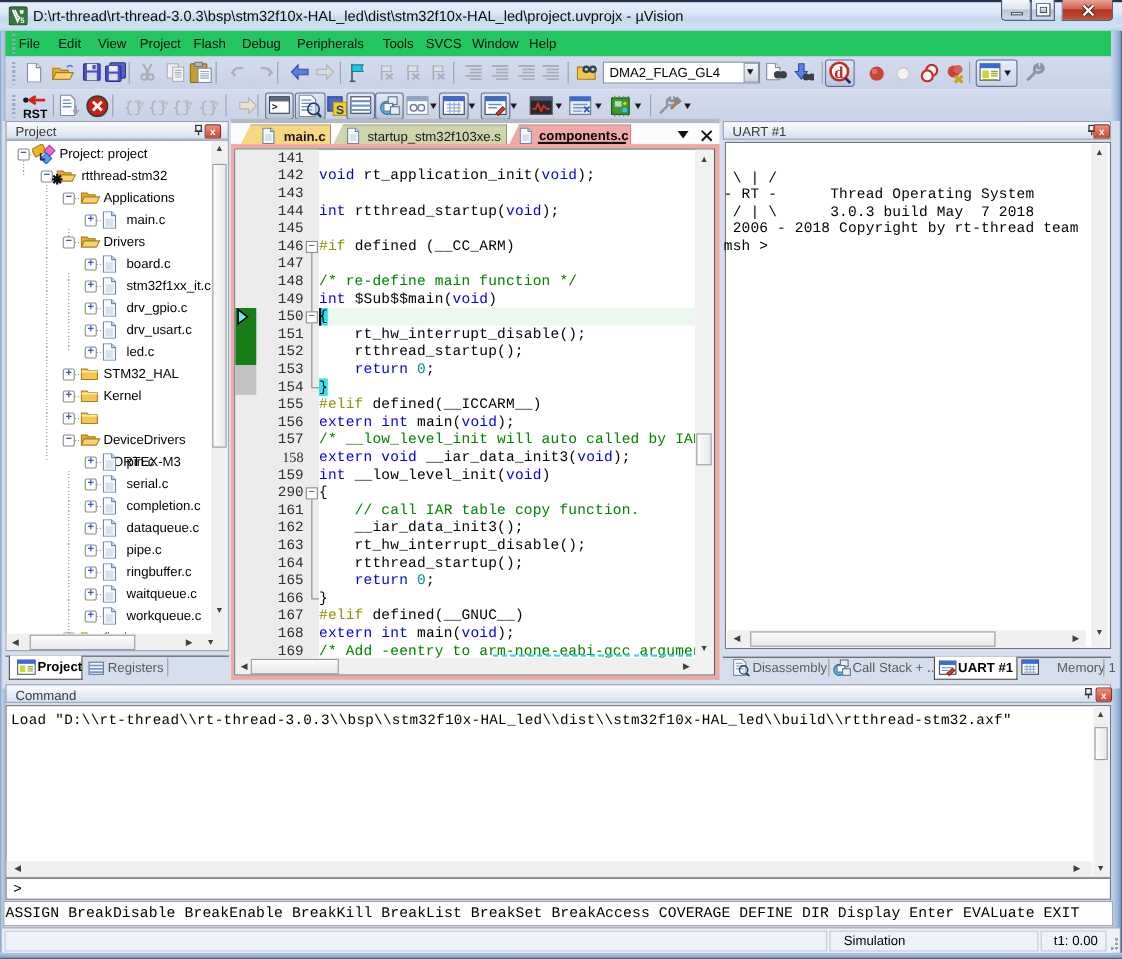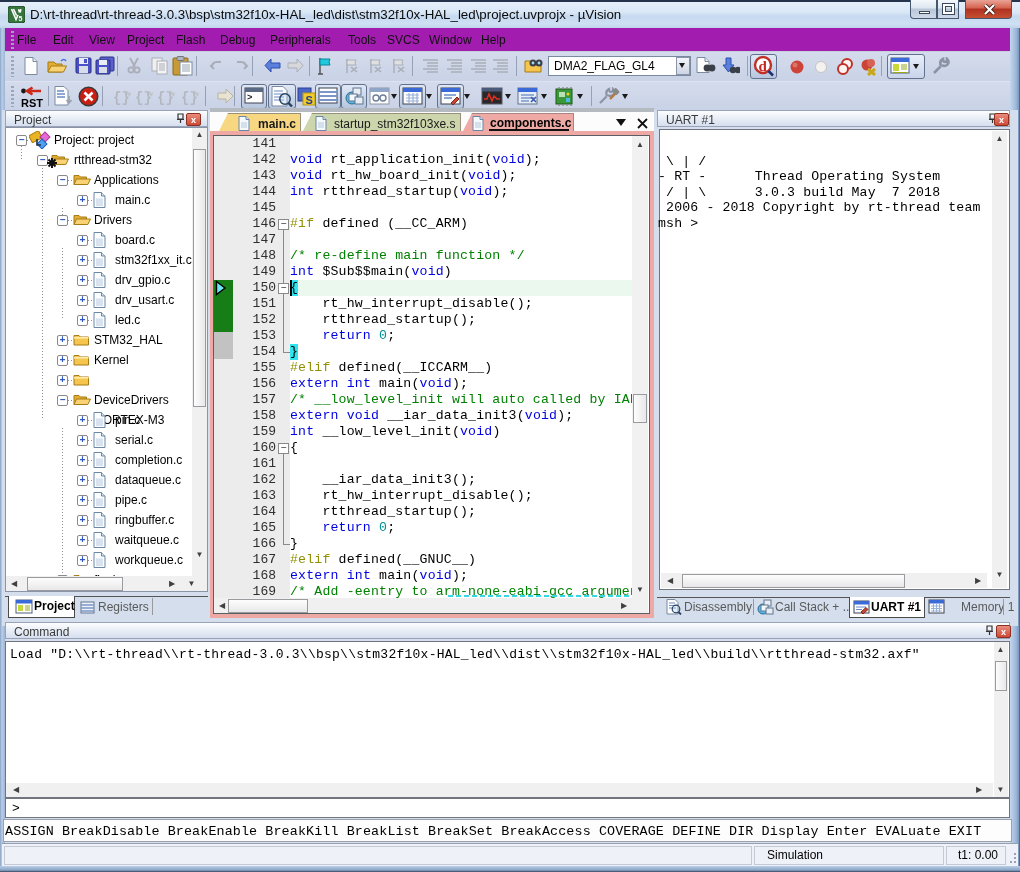--- a/index.html
+++ b/index.html
@@ -6,21 +6,21 @@
 body{position:relative;font-family:"Liberation Sans",sans-serif;background:#d4deec;}
 .ab{position:absolute;}
 
 #titlebar{left:0;top:0;width:1020px;height:28px;background:linear-gradient(180deg,#e6effa 0%,#d9e7f6 40%,#c6d9ef 55%,#cfe0f3 85%,#c0d4ec 100%);border-top:2px solid #24344c;}
 #titletxt{left:30px;top:7px;font-size:13.3px;color:#0a0a0a;}
 .capbtn{top:0;height:19px;border:1px solid #46586f;border-top:none;background:linear-gradient(180deg,#f4f8fc 0%,#dde6f0 45%,#b9c6d6 50%,#cfdae8 100%);}
 #btnmin{left:910px;width:27px;border-radius:0 0 0 4px;}
 #btnmax{left:937px;width:22px;}
 #btncls{left:965px;width:47px;border-radius:0 0 4px 0;background:linear-gradient(180deg,#e9a397 0%,#d4624d 45%,#b03121 50%,#c64e30 100%);}
 
-#menubar{left:2px;top:28px;width:1016px;height:24px;background:#a21caf;border-bottom:1px solid #c8cfdd;}
+#menubar{left:2px;top:28px;width:1016px;height:24px;background:#22c55e;border-bottom:1px solid #c8cfdd;}
 .mi{position:absolute;top:5px;font-size:12px;color:#101010;}
 
 .tbar{left:2px;width:1016px;height:29px;background:linear-gradient(180deg,#d4dbec,#c9d2e6);}
 #tb1{top:52px;}
 #tb2{top:81px;border-top:1px solid #dde3f0;}
 .grip{position:absolute;left:9px;top:4px;width:3px;height:21px;background:repeating-linear-gradient(180deg,#9aa6bf 0 2px,transparent 2px 4px);}
 .tsep{position:absolute;top:4px;width:1px;height:20px;background:#96a0b6;}
 .pressed{position:absolute;border:1px solid #63718c;border-radius:3px;background:linear-gradient(180deg,#dfe8f6,#b7c6de);}
 
 .wb{background:linear-gradient(90deg,#8aa3c4,#b9cfe9 40%,#9db5d4);}
@@ -645,21 +645,20 @@
 
   <div class="ab" style="left:80px;top:172px;width:342px;height:16px;background:#eaf8ee;"></div>
   <div class="ab mono" style="left:80px;top:172px;width:8px;height:16px;background:#2ee4ee;"></div>
   <div class="ab mono" style="left:80px;top:236px;width:8px;height:16px;background:#2ee4ee;"></div>
   <div class="ab" style="left:80px;top:172px;width:1.5px;height:16px;background:#000;"></div>
   <div id="code" class="ab" style="left:0;top:0;width:422px;height:490px;overflow:hidden;font-family:'Liberation Mono',monospace;">
 <div class="ln" style="top:28px;">141</div>
 <div class="ln" style="top:44px;">142</div>
 <div class="cl" style="top:44px;left:80px;"><i>void</i> rt_application_init(<i>void</i>);</div>
 <div class="ln" style="top:60px;">143</div>
-<div class="cl" style="top:60px;left:80px;"><i>void</i> rt_hw_board_init(<i>void</i>);</div>
 <div class="ln" style="top:76px;">144</div>
 <div class="cl" style="top:76px;left:80px;"><i>int</i> rtthread_startup(<i>void</i>);</div>
 <div class="ln" style="top:92px;">145</div>
 <div class="ln" style="top:108px;">146</div>
 <div class="cl" style="top:108px;left:80px;"><u>#if</u> defined (__CC_ARM)</div>
 <div class="ln" style="top:124px;">147</div>
 <div class="ln" style="top:140px;">148</div>
 <div class="cl" style="top:140px;left:80px;"><em>/* re-define main function */</em></div>
 <div class="ln" style="top:156px;">149</div>
 <div class="cl" style="top:156px;left:80px;"><i>int</i> $Sub$$main(<i>void</i>)</div>
@@ -672,27 +671,28 @@
 <div class="ln" style="top:220px;">153</div>
 <div class="cl" style="top:220px;left:80px;">    <i>return</i> <tt>0</tt>;</div>
 <div class="ln" style="top:236px;">154</div>
 <div class="cl" style="top:236px;left:80px;">}</div>
 <div class="ln" style="top:252px;">155</div>
 <div class="cl" style="top:252px;left:80px;"><u>#elif</u> defined(__ICCARM__)</div>
 <div class="ln" style="top:268px;">156</div>
 <div class="cl" style="top:268px;left:80px;"><i>extern</i> <i>int</i> main(<i>void</i>);</div>
 <div class="ln" style="top:284px;">157</div>
 <div class="cl" style="top:284px;left:80px;"><em>/* __low_level_init will auto called by IAR c</em></div>
-<div class="ln" style="top:300px;">158</div>
+<div class="ln" style="top:300px;font-family:Liberation Serif, serif;">158</div>
 <div class="cl" style="top:300px;left:80px;"><i>extern</i> <i>void</i> __iar_data_init3(<i>void</i>);</div>
 <div class="ln" style="top:316px;">159</div>
 <div class="cl" style="top:316px;left:80px;"><i>int</i> __low_level_init(<i>void</i>)</div>
-<div class="ln" style="top:332px;">160</div>
+<div class="ln" style="top:332px;">290</div>
 <div class="cl" style="top:332px;left:80px;">{</div>
 <div class="ln" style="top:348px;">161</div>
+<div class="cl" style="top:348px;left:80px;">    <em>// call IAR table copy function.</em></div>
 <div class="ln" style="top:364px;">162</div>
 <div class="cl" style="top:364px;left:80px;">    __iar_data_init3();</div>
 <div class="ln" style="top:380px;">163</div>
 <div class="cl" style="top:380px;left:80px;">    rt_hw_interrupt_disable();</div>
 <div class="ln" style="top:396px;">164</div>
 <div class="cl" style="top:396px;left:80px;">    rtthread_startup();</div>
 <div class="ln" style="top:412px;">165</div>
 <div class="cl" style="top:412px;left:80px;">    <i>return</i> <tt>0</tt>;</div>
 <div class="ln" style="top:428px;">166</div>
 <div class="cl" style="top:428px;left:80px;">}</div>

